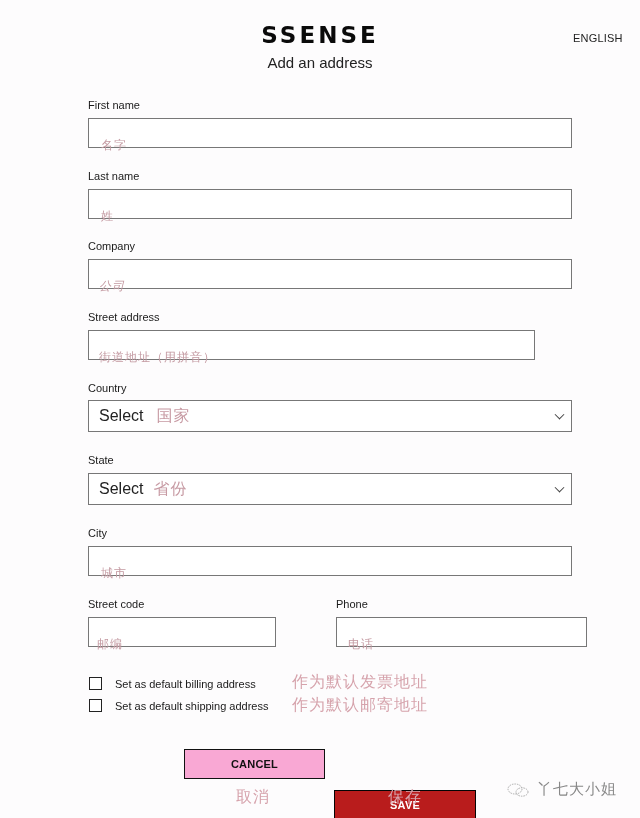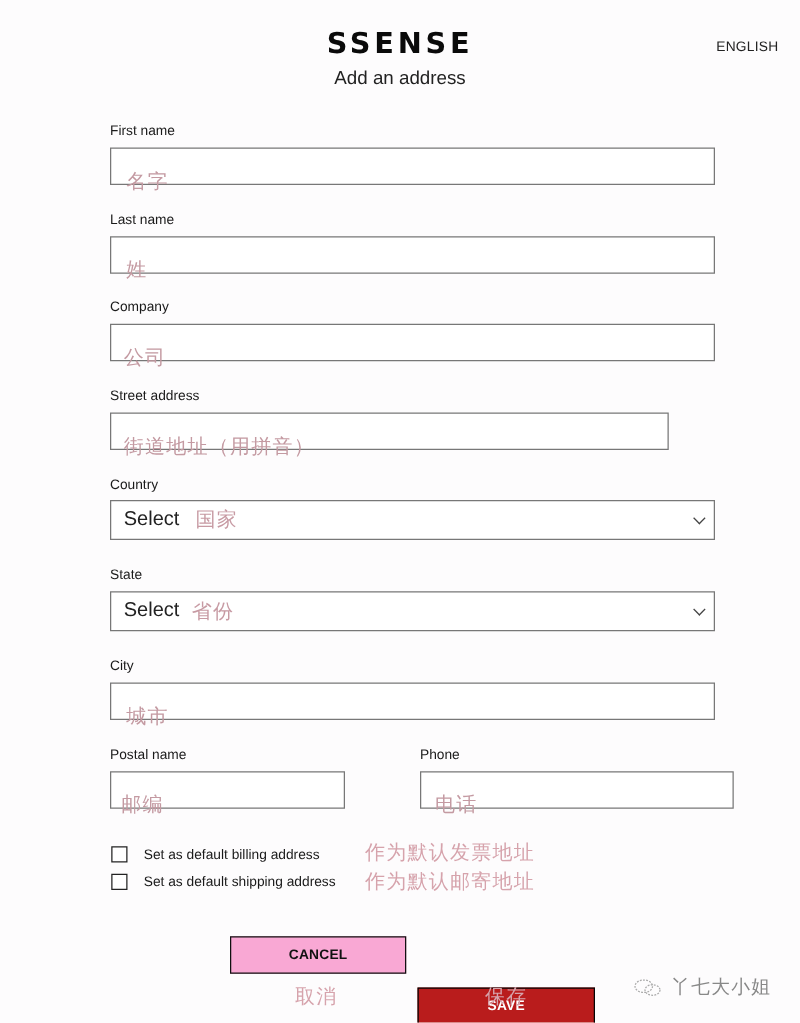--- a/index.html
+++ b/index.html
@@ -51,21 +51,21 @@
     .field {
       position: absolute;
       box-sizing: border-box;
       height: 30px;
       border: 1.5px solid #777;
       background: #fff;
       display: flex;
       align-items: center;
     }
     .field .ph {
-      font-size: 16px;
+      font-size: 12px;
       color: #c49aa2;
       padding-left: 12px;
       letter-spacing: 1px;
       margin-top: 25px;
     }
     .field .select-text {
       font-size: 16px;
       color: #222;
       padding-left: 10px;
     }
@@ -164,21 +164,21 @@
 <div class="field" style="left:88px; top:118px; width:484px;">
   <span class="ph">名字</span>
 </div>
 
 <div class="label" style="left:88px; top:170px;">Last name</div>
 <div class="field" style="left:88px; top:189px; width:484px;">
   <span class="ph">姓</span>
 </div>
 
 <div class="label" style="left:88px; top:240px;">Company</div>
-<div class="field" style="left:88px; top:259px; width:484px;">
+<div class="field" style="left:88px; top:259px; width:484px;font-style:italic;">
   <span class="ph" style="padding-left:10px;">公司</span>
 </div>
 
 <div class="label" style="left:88px; top:311px;">Street address</div>
 <div class="field" style="left:88px; top:330px; width:447px;">
   <span class="ph" style="padding-left:10px;">街道地址（用拼音）</span>
 </div>
 
 <div class="label" style="left:88px; top:382px;">Country</div>
 <div class="field" style="left:88px; top:400px; width:484px; height:32px;">
@@ -192,21 +192,21 @@
   <span class="select-text">Select</span>
   <span class="select-ph" style="padding-left:10px;">省份</span>
   <span class="chev"></span>
 </div>
 
 <div class="label" style="left:88px; top:527px;">City</div>
 <div class="field" style="left:88px; top:546px; width:484px;">
   <span class="ph">城市</span>
 </div>
 
-<div class="label" style="left:88px; top:598px;">Postal name</div>
+<div class="label" style="left:88px; top:598px;">Street code</div>
 <div class="field" style="left:88px; top:617px; width:188px;">
   <span class="ph" style="padding-left:8px;">邮编</span>
 </div>
 
 <div class="label" style="left:336px; top:598px;">Phone</div>
 <div class="field" style="left:336px; top:617px; width:251px;">
   <span class="ph" style="padding-left:11px;">电话</span>
 </div>
 
 <div class="checkrow" style="top:677px;">

